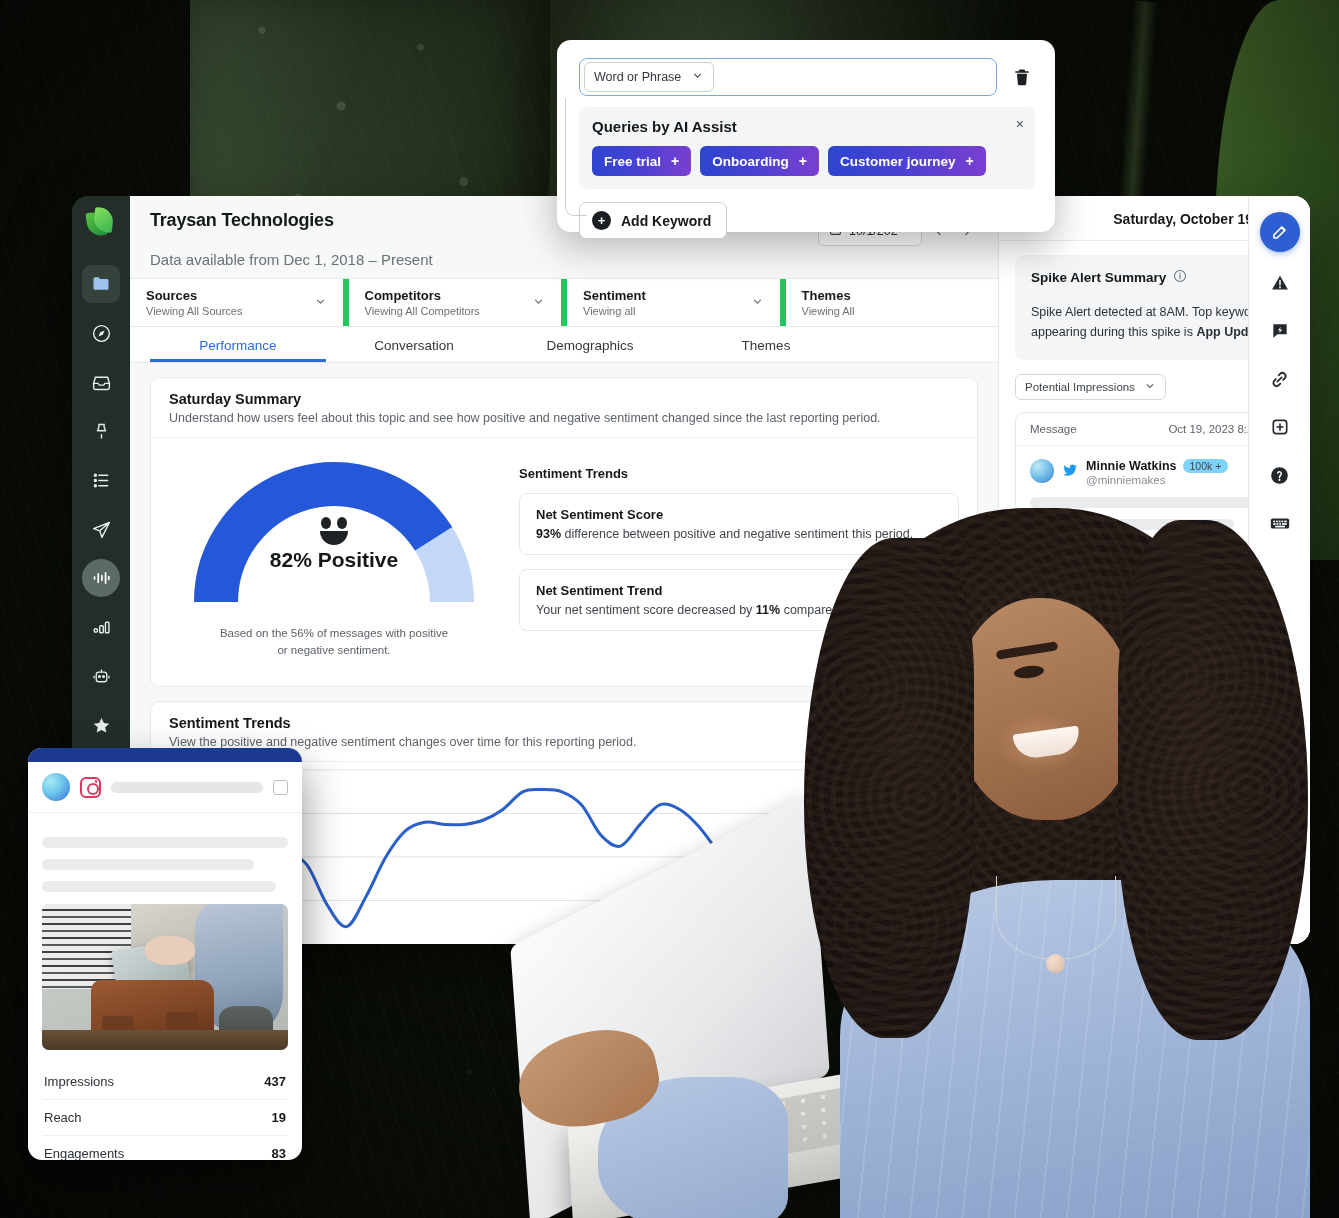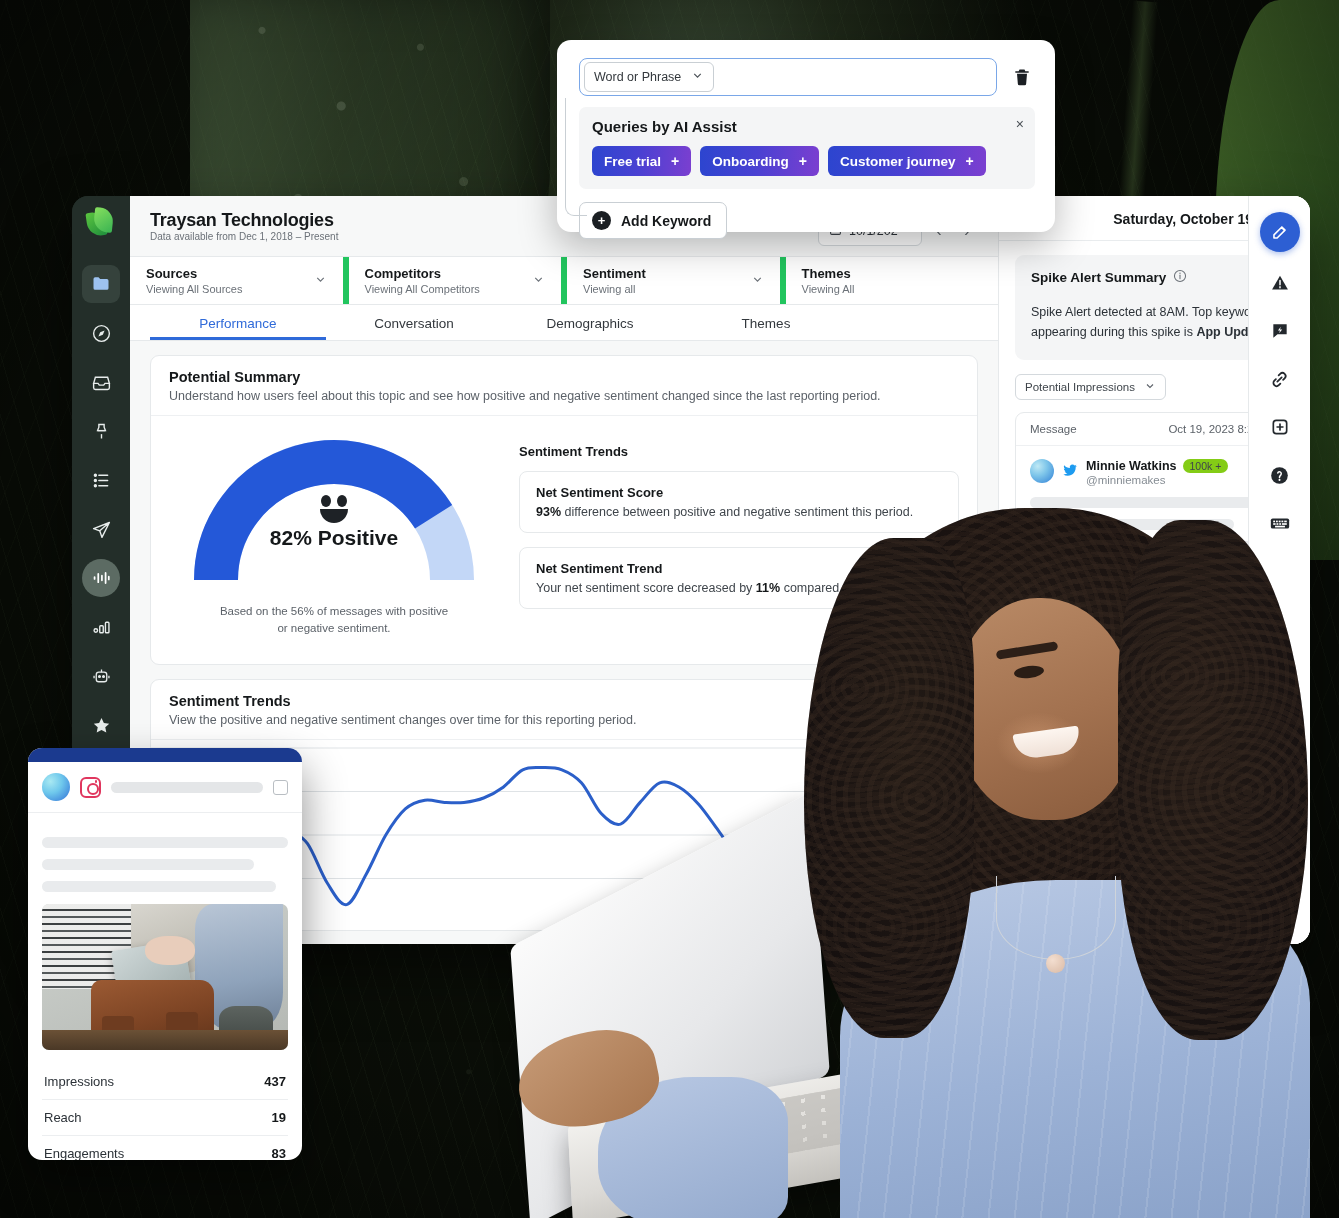--- a/index.html
+++ b/index.html
@@ -103,21 +103,21 @@
 
   
   .dashbody{ flex:1; background:#fff; display:flex; min-width:0; }
   .dashmain{ flex:1; min-width:0; display:flex; flex-direction:column; background:#f7f8f8; }
 
   .dashhead{
     background:#f7f8f8; padding:14px 20px 10px 20px;
     display:flex; align-items:flex-start; justify-content:space-between;
   }
   .acct-title{ font-size:18px; font-weight:700; color:#15181a; letter-spacing:-.2px;}
-  .acct-sub{ font-size:10px; color:#6b7178; margin-top:0;}
+  .acct-sub{ font-size:15px; color:#6b7178; margin-top:20px;}
   .daterow{ display:flex; align-items:center; gap:6px; margin-top:6px;}
   .datefield{
     display:flex;align-items:center;gap:7px;background:#fff;border:1px solid #d4d9dd;
     border-radius:6px; padding:6px 10px; font-size:12.5px; color:#2b3137; min-width:104px;
   }
   .arrowbtn{ width:22px;height:22px;display:flex;align-items:center;justify-content:center;color:#5b6269;cursor:pointer;}
 
   
   .filterbar{ display:flex; background:#fff; border-top:1px solid #e6e9eb; border-bottom:1px solid #e6e9eb;}
   .filtercell{
@@ -176,21 +176,21 @@
     display:inline-flex; align-items:center; gap:9px; margin-top:14px;
     border:1px solid #d4d9dd; border-radius:6px; padding:5px 9px; font-size:11.5px; color:#3f454b; cursor:pointer;
   }
   .msgcard{ margin-top:12px; border:1px solid #e6e9eb; border-radius:9px; overflow:hidden;}
   .msgcard-head{ display:flex; justify-content:space-between; padding:10px 14px; border-bottom:1px solid #eef0f2; font-size:11.5px; color:#5c6269;}
   .msgcard-body{ padding:13px 14px 18px 14px;}
   .msguser{ display:flex; align-items:flex-start; gap:8px;}
   .avatar-ball{ width:24px;height:24px;border-radius:50%; background: radial-gradient(circle at 32% 30%, #bfe9f5 0%, #7fc6ea 40%, #2f7fd6 100%); flex:0 0 24px;}
   .uname{ font-size:12.5px; font-weight:700; color:#15181a;}
   .uhandle{ font-size:11.5px; color:#868d94; margin-top:1px;}
-  .badge-k{ background:#84cc16; border-radius:10px; padding:1px 7px; font-size:10.5px; color:#3f454b; margin-left:6px;}
+  .badge-k{ background:#7dd3fc; border-radius:10px; padding:1px 7px; font-size:10.5px; color:#3f454b; margin-left:6px;}
   .skel{ height:11px; border-radius:6px; background:#e9ebed; margin-top:11px;}
   .tagpill{ display:inline-block; margin-top:13px; background:#cfe0f8; color:#2a5fbf; font-size:11px; border-radius:11px; padding:3px 11px;}
 
   
   .iconrail{
     position:absolute; right:0; top:0; width:62px; height:100%;
     background:#fff; border-left:1px solid #e6e9eb;
     display:flex; flex-direction:column; align-items:center; padding-top:16px; gap:14px;
   }
   .ir-compose{
@@ -509,21 +509,21 @@
           <div class="tab active">Performance</div>
           <div class="tab">Conversation</div>
           <div class="tab">Demographics</div>
           <div class="tab">Themes</div>
         </div>
 
         <div class="scrollarea">
 
           <div class="card">
             <div class="card-head">
-              <div class="card-title">Potential Summary</div>
+              <div class="card-title">Saturday Summary</div>
               <div class="card-desc">Understand how users feel about this topic and see how positive and negative sentiment changed since the last reporting period.</div>
             </div>
             <div class="sentbody">
 
               <div class="gaugewrap">
                 <div class="gauge">
                   <svg width="284" height="146" viewBox="0 0 284 146">
                     <path d="M24 142 A118 118 0 0 1 260 142" fill="none" stroke="#c3d7f7" stroke-width="44"></path>
                     <path id="gaugeFill" d="M24.0 142.0 A118 118 0 0 1 241.6 78.8" fill="none" stroke="#2458d8" stroke-width="44"></path>
                   </svg>

